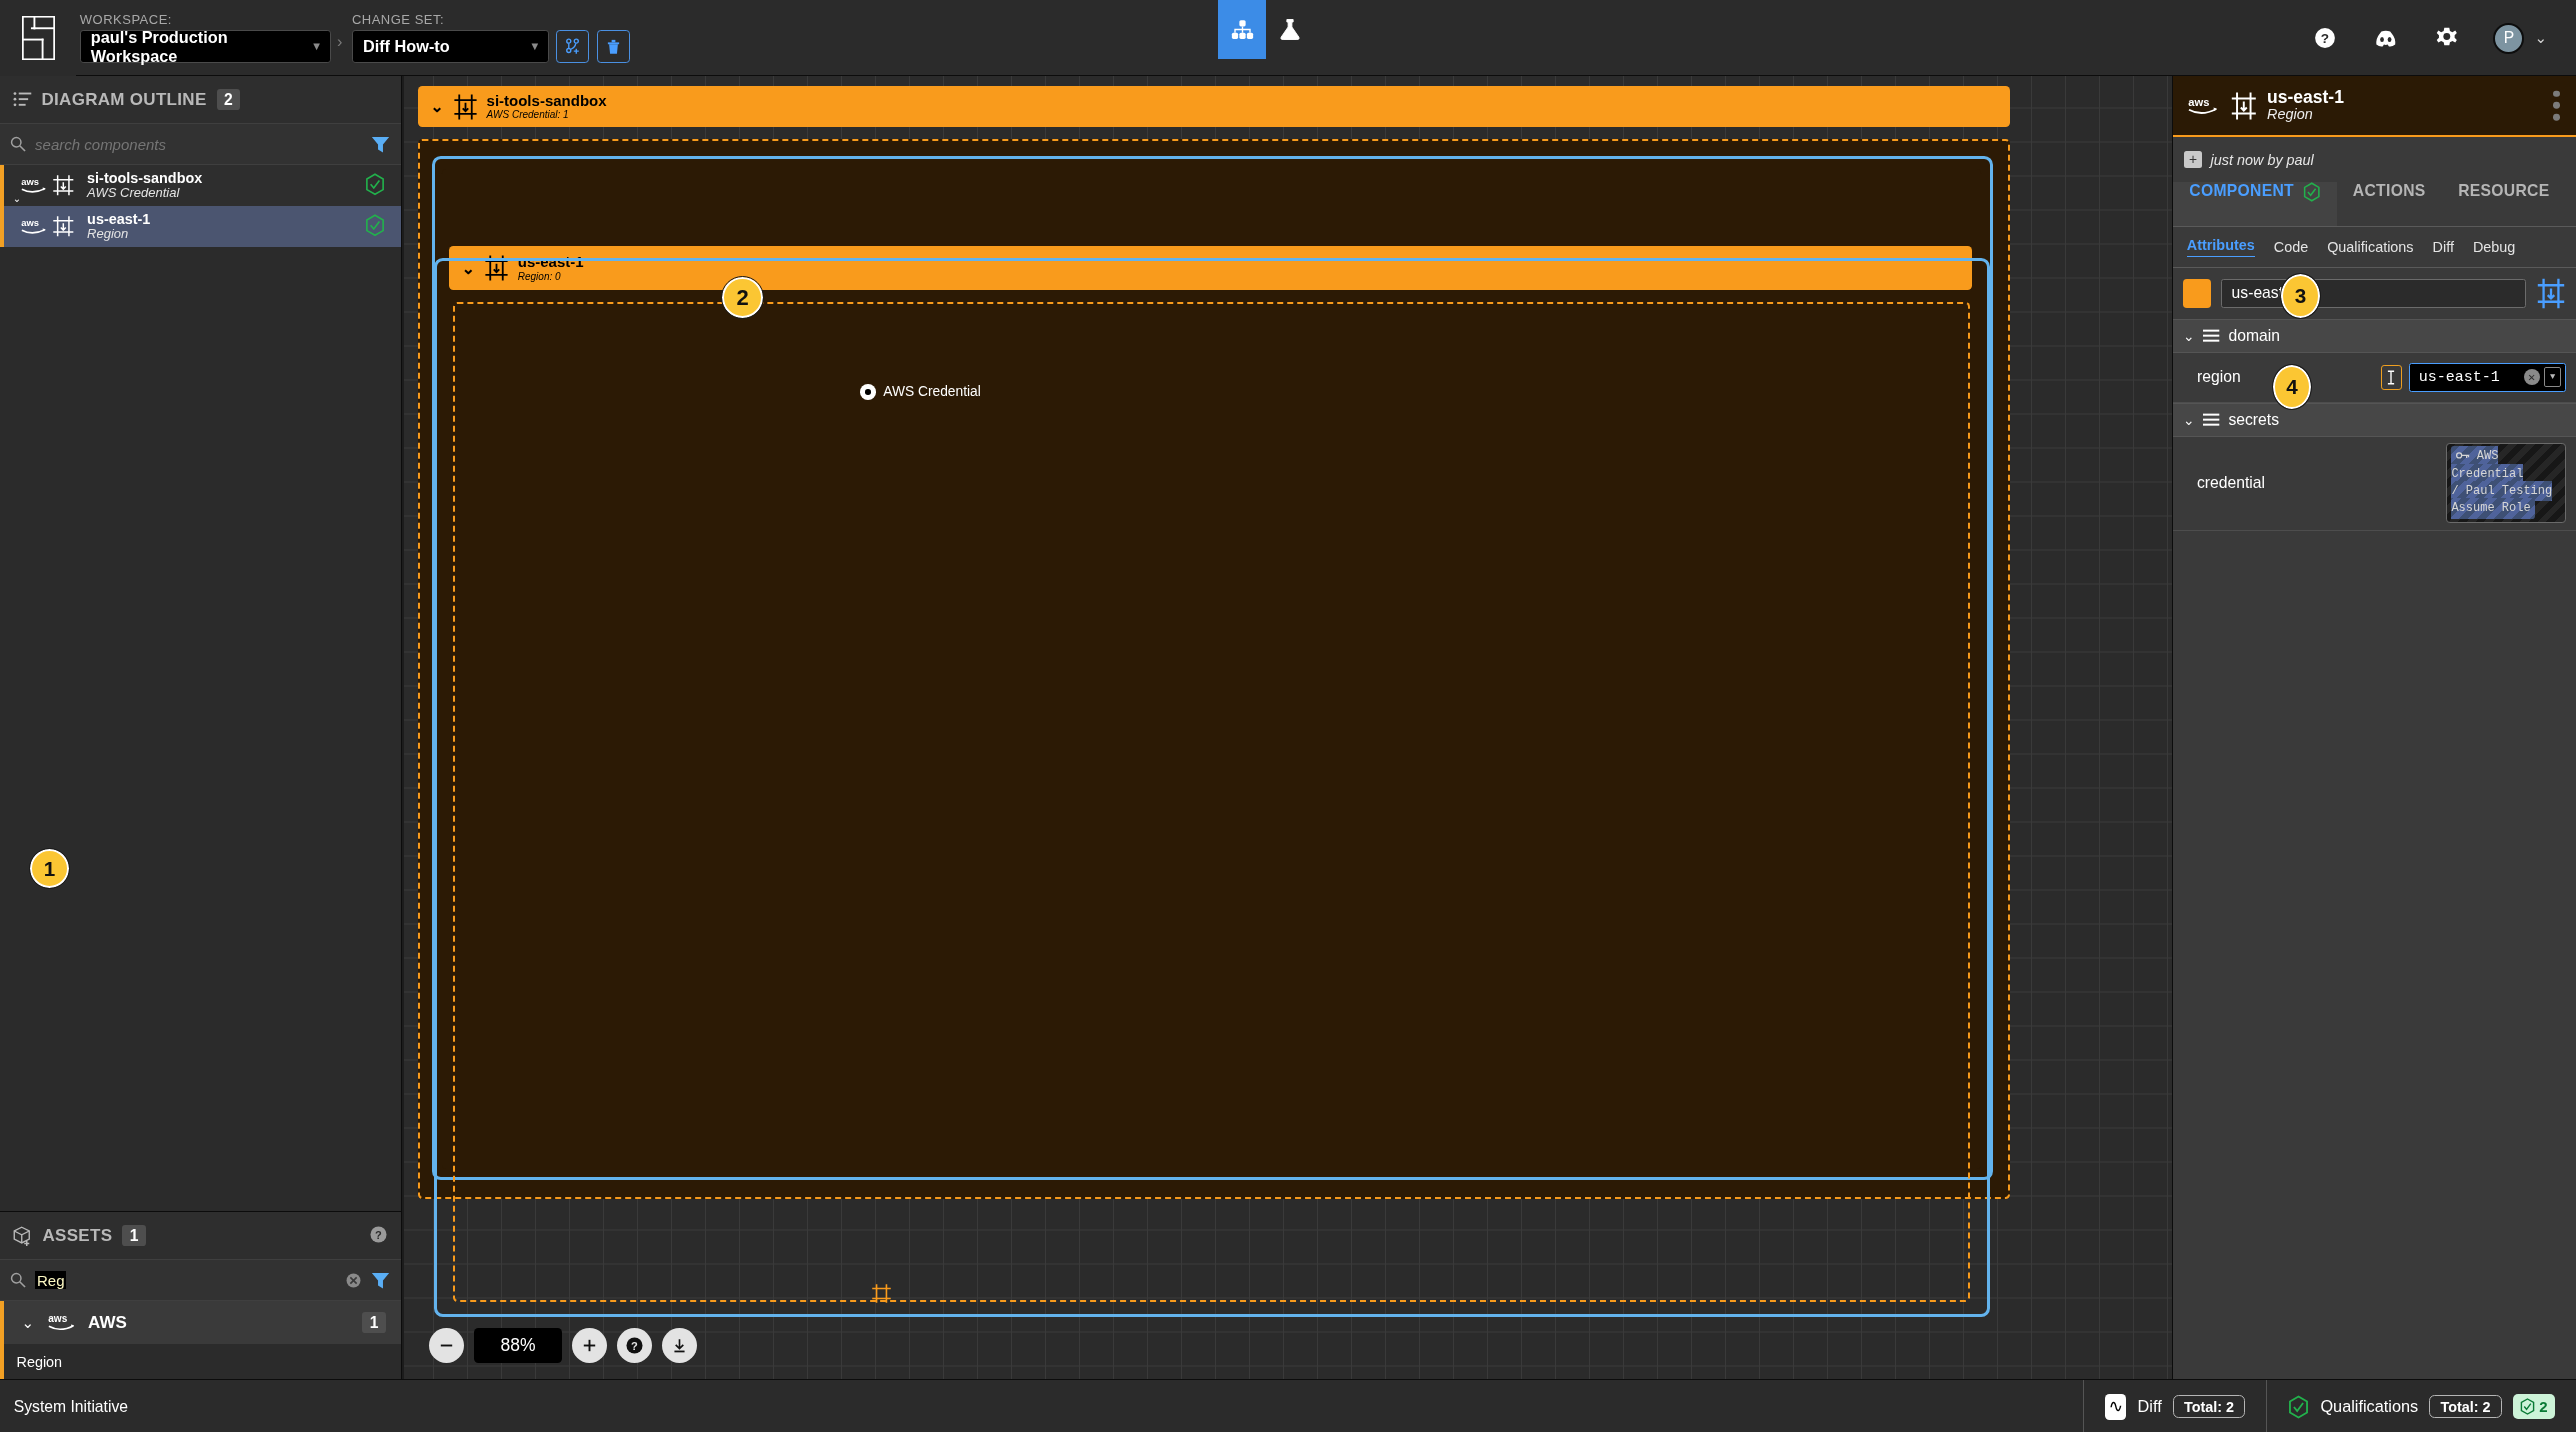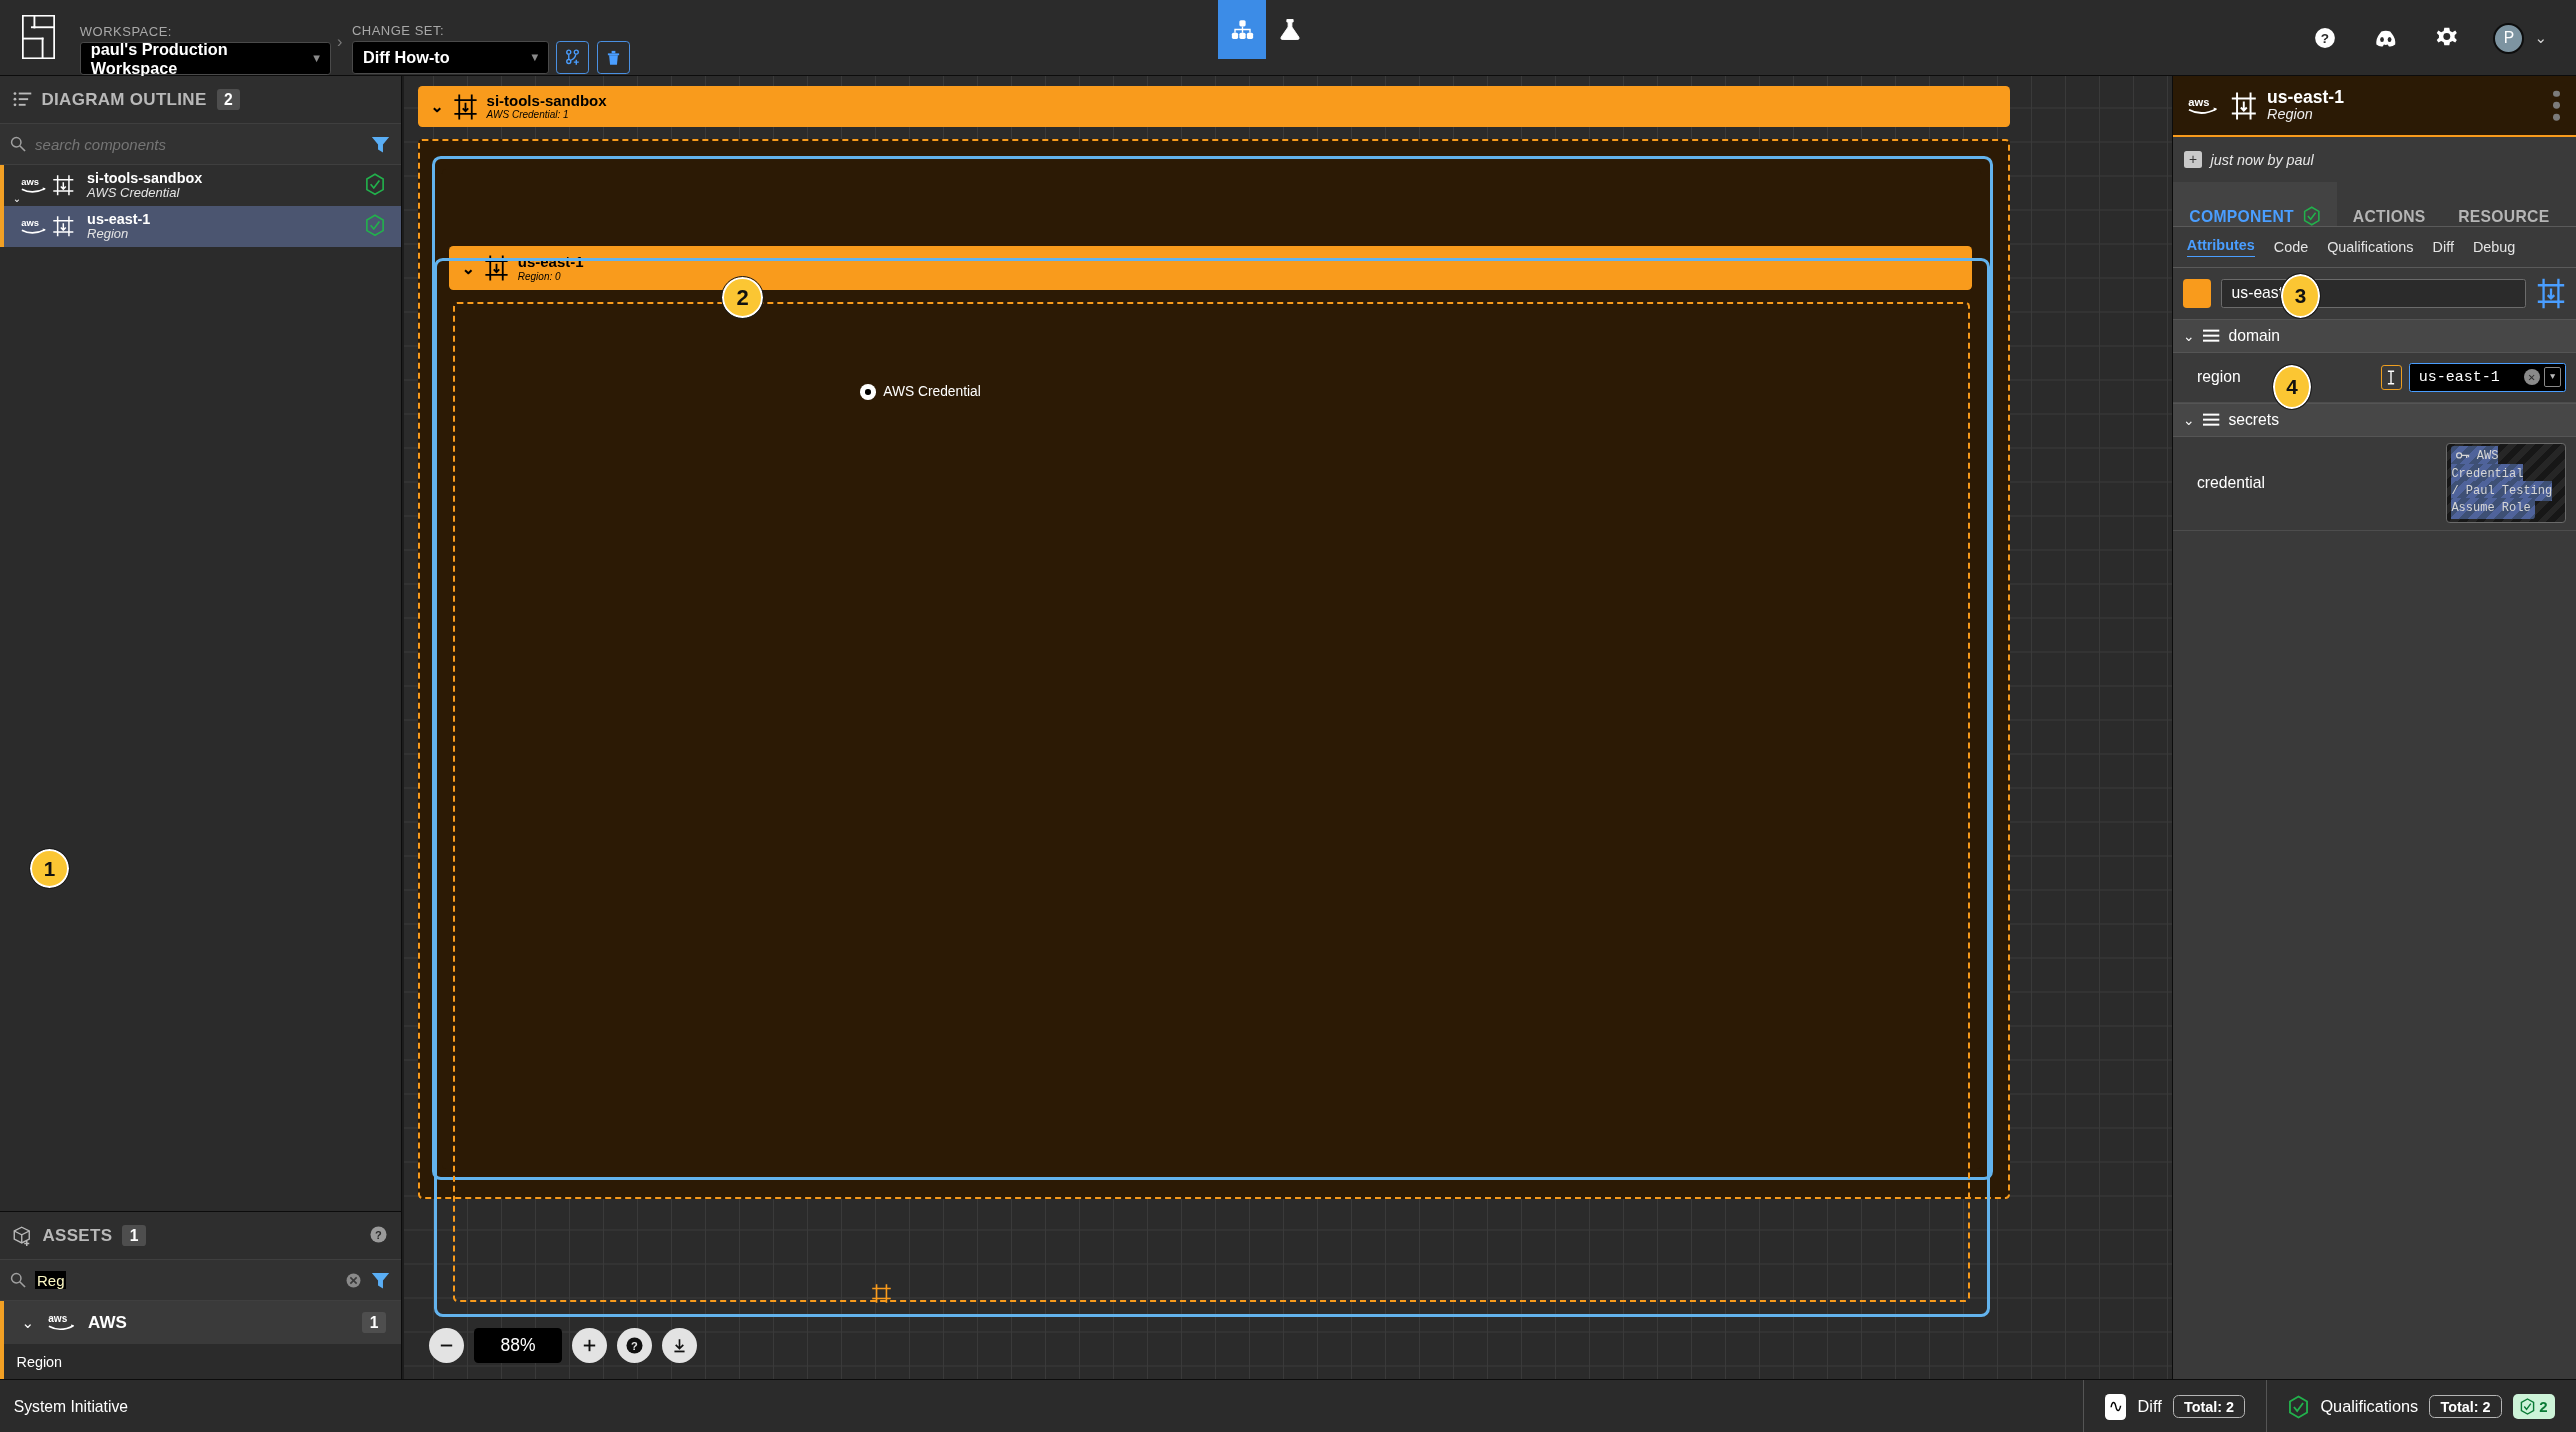--- a/index.html
+++ b/index.html
@@ -8,21 +8,21 @@
     background: #0b0b0b;
     font-family: "Liberation Sans", sans-serif;
     overflow: hidden;
   }
   .app { position: relative; width: 2576px; height: 1433px; background: #1c1c1c; }
 
   
   .topbar {
     position: absolute; left: 0; top: 0; width: 2576px; height: 76px;
     background: #2b2b2b; border-bottom: 1.9px solid #0c0c0c;
-    display: flex; align-items: flex-end;
+    display: flex; align-items: center;
   }
   .logo-box { width: 76px; height: 76px; display: flex; align-items: center; justify-content: center; background:#2b2b2b;}
 
   .ws-group { display: flex; flex-direction: column; justify-content: center; padding-left: 3.8px; }
   .field-label {
     font-size: 13px; color: #a8a8a8; letter-spacing: 0.5px; font-weight: 400;
     margin-bottom: 3.1px; font-family: "Liberation Sans", sans-serif;
   }
   .combo {
     background: #000; border: 0.6px solid #4a4a4a; border-radius: 3.1px;
@@ -167,21 +167,21 @@
   .kebab { position: absolute; right: 16.3px; top: 50%; transform: translateY(-50%);
     display:flex; flex-direction:column; gap:5px; }
   .kebab i { width: 6.9px; height: 6.9px; border-radius: 50%; background:#7b7b7b; display:block; }
 
   .rp-meta { height: 45px; display: flex; align-items: center; gap: 8.8px; padding: 0 11.3px; background:#3a3a3a; }
   .plus-chip { width: 17.5px; height: 17.5px; background: #c9c9c9; color: #333; border-radius: 2.5px;
     display: flex; align-items: center; justify-content: center; font-size: 13.8px; line-height: 1; }
   .rp-meta-text { color: #e6e6e6; font-size: 14.4px; font-style: italic; }
 
   .rp-tabs { display: flex; height: 45px; border-bottom: 0.6px solid #5a5a5a; }
-  .rp-tab { display: flex; align-items: flex-end; justify-content: center; gap: 8.8px;
+  .rp-tab { display: flex; align-items: flex-start; justify-content: center; gap: 8.8px;
     font-size: 15.7px; font-weight: bold; color: #b5b5b5; letter-spacing: 0.3px; padding: 0 16.3px; }
   .rp-tab.active { color: #4a9eff; background: #434343; }
 
   .rp-subtabs { display: flex; align-items: center; gap: 19px; height: 41px; padding: 0 13.8px;
     border-bottom: 0.6px solid #5a5a5a; }
   .rp-subtab { font-size: 14.4px; color: #e4e4e4; }
   .rp-subtab.active { color: #4a9eff; font-weight: bold; border-bottom: 1.9px solid #4a9eff; padding-bottom: 2.5px; }
 
   .name-row { display: flex; align-items: center; gap: 10px; padding: 8.8px 10px; background:#3a3a3a; }
   .color-swatch { width: 27.6px; height: 29px; background: #f99b1c; border-radius: 3.8px; }

